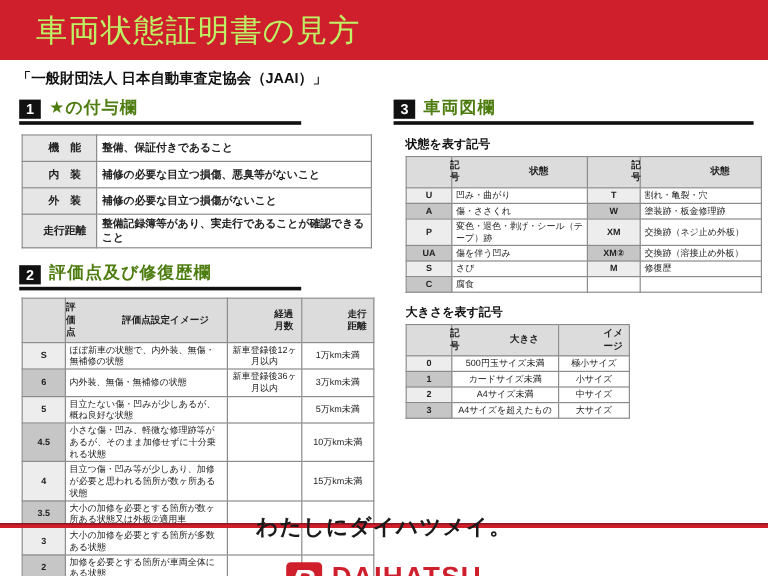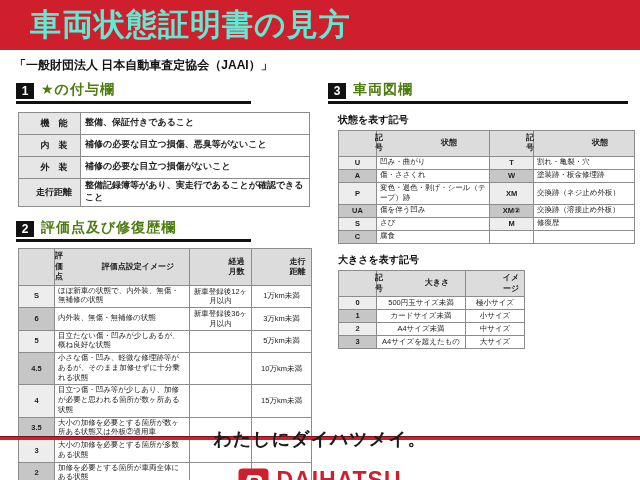--- a/index.html
+++ b/index.html
@@ -3,21 +3,21 @@
 <meta charset="utf-8">
 <style>
   * { margin:0; padding:0; box-sizing:border-box; }
   html,body { width:640px; height:480px; overflow:hidden; background:#fff;
     font-family:"Liberation Sans","DejaVu Sans",sans-serif; color:#222; }
   .page { width:640px; height:480px; position:relative; background:#fff; }
 
   
   .banner { height:50px; background:#cf1f2d; display:flex; align-items:center;
     justify-content:space-between; padding:0 34px 0 30px; }
-  .banner .t1x { color:#5eead4; font-size:31px; font-weight:bold; letter-spacing:1px; }
+  .banner .t1x { color:#bef264; font-size:26px; font-weight:normal; letter-spacing:1px; }
   .banner .t2x { color:#fff; font-size:27px; font-weight:bold; }
 
   .subtitle { font-size:12px; font-weight:bold; color:#111; margin:7px 0 4px 14px; }
 
   .cols { display:flex; gap:12px; padding:0 12px 0 16px; }
   .col-left  { width:300px; }
   .col-right { width:300px; }
 
   
   .sec-h { display:flex; align-items:flex-end; gap:7px; border-bottom:3px solid #111;
@@ -26,21 +26,21 @@
     width:18px; height:16px; display:inline-flex; align-items:center; justify-content:center; }
   .sec-h .sec-title { font-size:14px; font-weight:bold; color:#4d7c0f; letter-spacing:1px; }
   .w-left  { width:235px; }
   .w-right { width:300px; }
 
   
   table { border-collapse:collapse; table-layout:fixed; background:#fff; }
   td, th { border:1px solid #8c8c8c; font-size:8px; line-height:1.3;
     padding:2px 4px; text-align:center; vertical-align:middle; color:#222; }
   th { background:#dcdcdc; font-weight:bold;padding-left:36px; }
-  td.tl { text-align:left;font-family:Liberation Mono, monospace; }
+  td.tl { text-align:left; }
   td.sym { font-weight:bold; }
   td.sym.uni   { background:#e6e6e6;padding-left:13px; }
   td.sym.light { background:#ededed; }
   td.sym.dark  { background:#c6c6c6; }
 
   
   .t1 { width:292px; margin:8px 0 0 2px; }
   .t1 td { height:22px; font-size:9px; font-weight:bold; }
   
   .t2 { width:294px; margin:6px 0 0 2px; }

